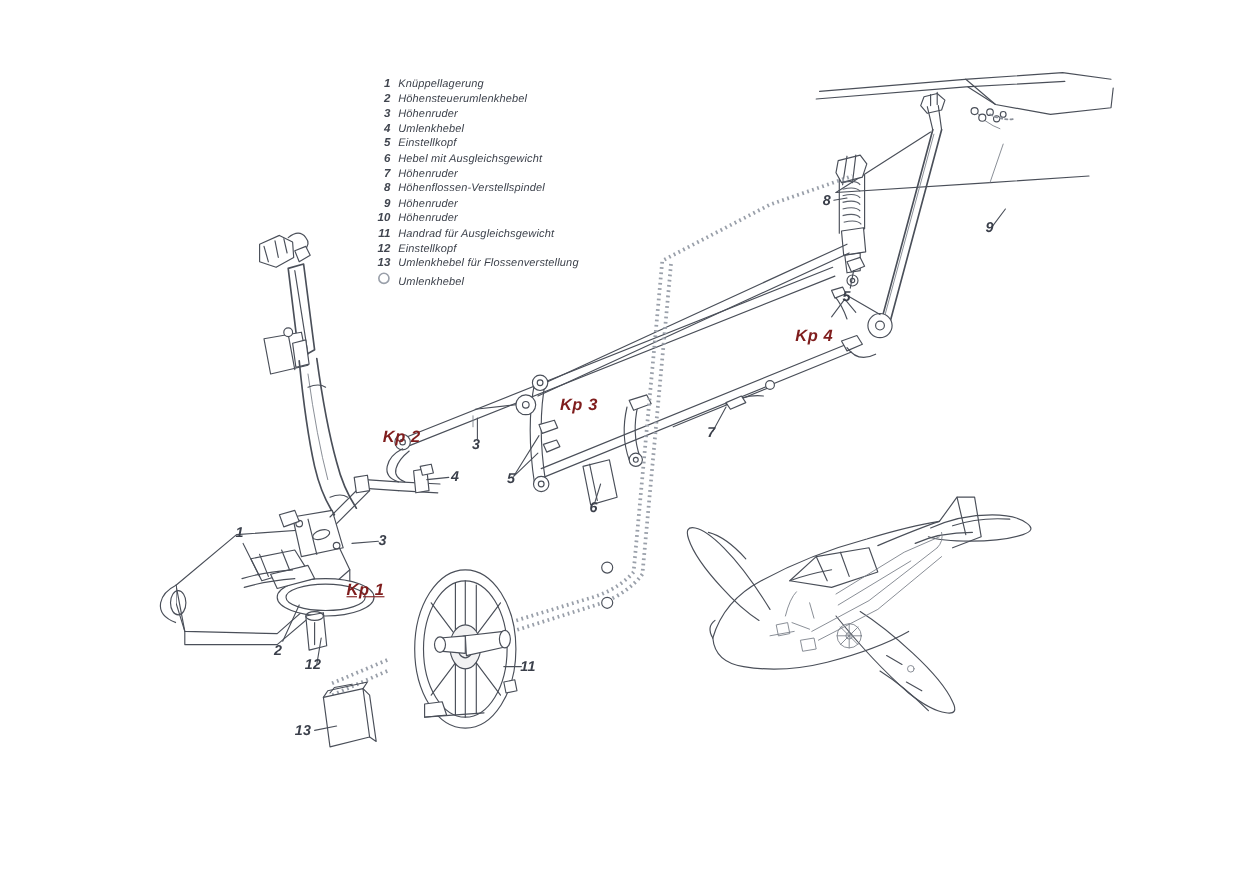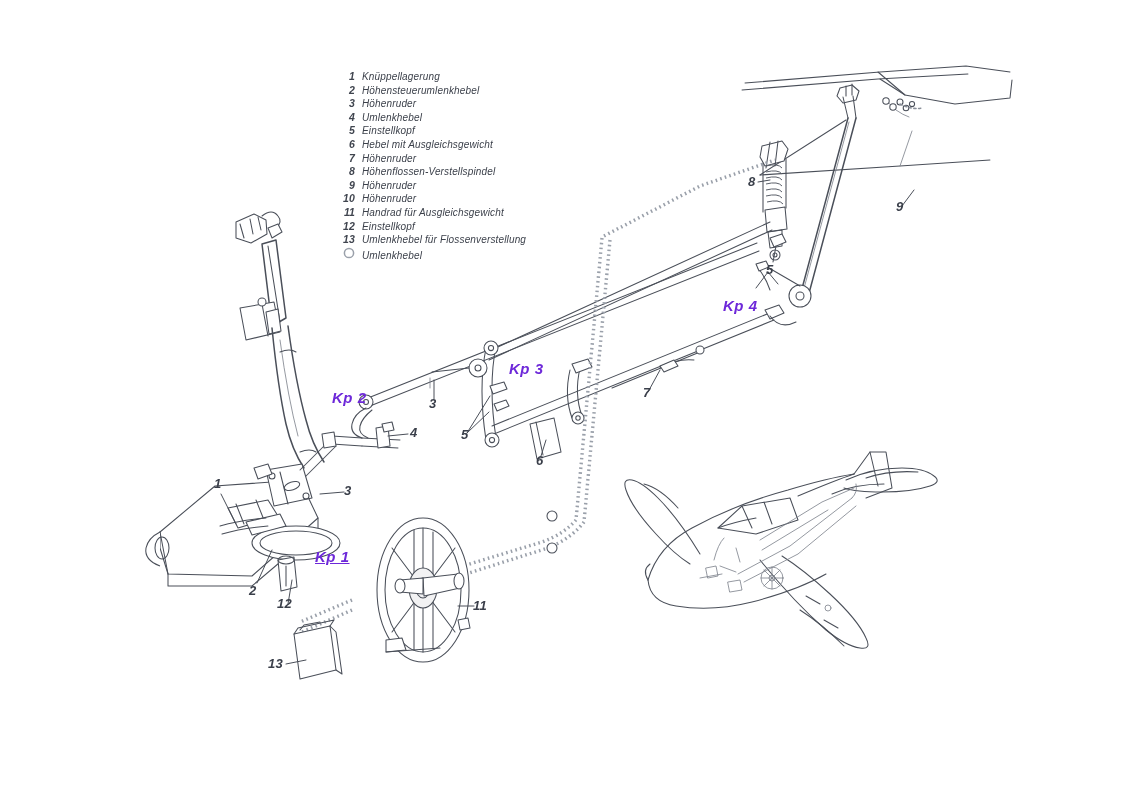--- a/index.html
+++ b/index.html
@@ -39,21 +39,21 @@
   .callout{
     position:absolute;
     font-size:13px;font-style:italic;font-weight:700;
     color:#3a3f4a;
     letter-spacing:.3px;
     white-space:nowrap;
   }
   .kp{
     position:absolute;
     font-size:15px;font-style:italic;font-weight:700;
-    color:#6d28d9;letter-spacing:.5px;white-space:nowrap;
+    color:#7f1d1d;letter-spacing:.5px;white-space:nowrap;
   }
 </style>
 </head>
 <body>
 
 <div id="stage">
 
   <svg id="art" viewBox="0 0 1132 800">
     <defs>
       <style>
@@ -423,18 +423,18 @@
   <div class="callout" style="left:461px;top:427px;">5</div>
   <div class="callout" style="left:766px;top:262px;">5</div>
   <div class="callout" style="left:536px;top:453px;">6</div>
   <div class="callout" style="left:643px;top:385px;">7</div>
   <div class="callout" style="left:748px;top:174px;">8</div>
   <div class="callout" style="left:896px;top:199px;">9</div>
   <div class="callout" style="left:473px;top:598px;">11</div>
   <div class="callout" style="left:277px;top:596px;">12</div>
   <div class="callout" style="left:268px;top:656px;">13</div>
 
-  <div class="kp" style="left:315px;top:548px;text-decoration:underline;">Kp 1</div>
-  <div class="kp" style="left:332px;top:389px;">Kp 2</div>
+  <div class="kp" style="left:315px;top:528px;text-decoration:underline;">Kp 1</div>
+  <div class="kp" style="left:348px;top:389px;">Kp 2</div>
   <div class="kp" style="left:509px;top:360px;">Kp 3</div>
   <div class="kp" style="left:723px;top:297px;">Kp 4</div>
 
 </div>
 
 </body></html>

